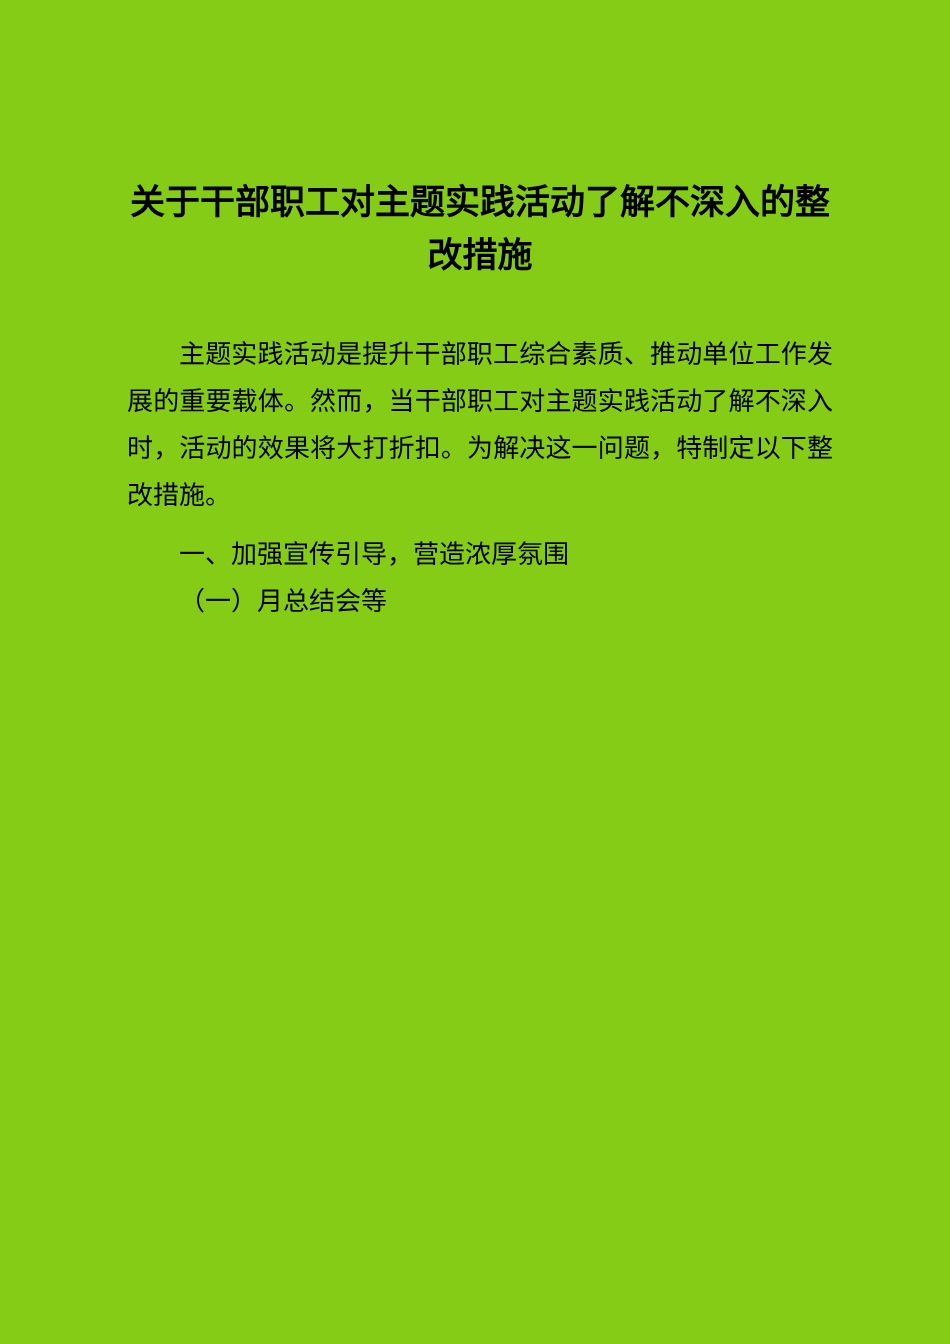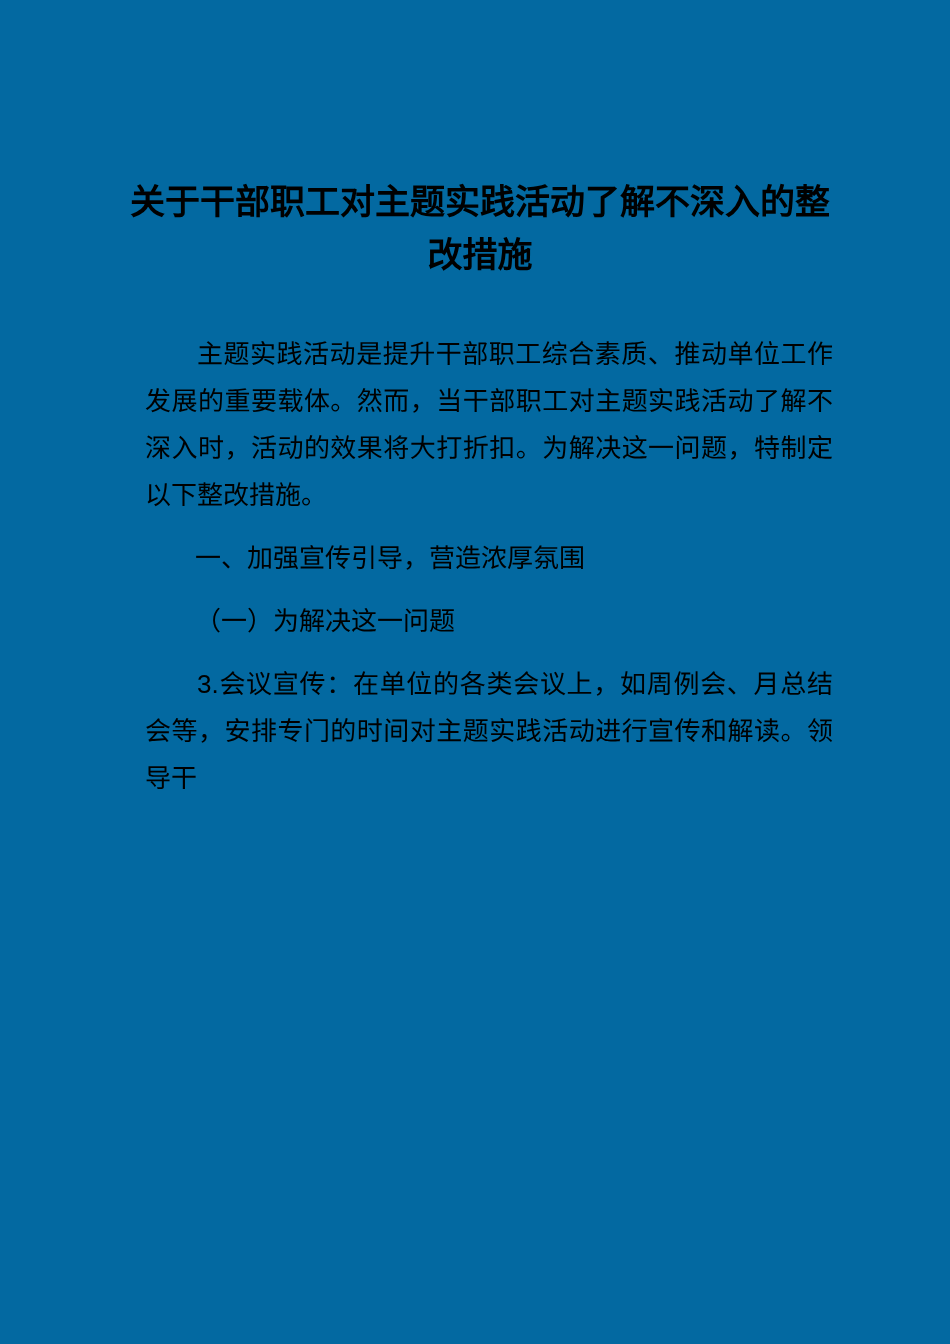--- a/index.html
+++ b/index.html
@@ -6,21 +6,21 @@
     margin: 0;
     padding: 0;
     background: #ffffff;
   }
   .page {
     position: relative;
     width: 950px;
     height: 1344px;
     box-sizing: border-box;
     padding: 175px 117px 0 127px;
-    background: #0369a1;
+    background: #84cc16;
     color: #000000;
     font-family: "Liberation Sans", sans-serif;
     overflow: hidden;
   }
   .doc-title {
     font-size: 35px;
     line-height: 53px;
     font-weight: 700;
     text-align: center;
     text-indent: 0;
@@ -30,34 +30,33 @@
   .doc-text {
     font-size: 26px;
     line-height: 47px;
     font-weight: 400;
     text-align: justify;
     text-justify: inter-ideograph;
     text-indent: 2em;
     color: #000000;
   }
   p.doc-text {
-    margin: 0 0 12px 18px;
+    margin: 0 0 12px 0;
   }
   h2.doc-text, h3.doc-text {
-    margin: 16px;
+    margin: 0;
   }
 </style>
 </head>
 <body>
 
 <div class="page">
   <h1 class="doc-title">关于干部职工对主题实践活动了解不深入的整改措施</h1>
 
   <p class="doc-text">主题实践活动是提升干部职工综合素质、推动单位工作发展的重要载体。然而，当干部职工对主题实践活动了解不深入时，活动的效果将大打折扣。为解决这一问题，特制定以下整改措施。</p>
 
   <h2 class="doc-text">一、加强宣传引导，营造浓厚氛围</h2>
 
-  <h3 class="doc-text">（一）为解决这一问题</h3>
+  <h3 class="doc-text">（一）月总结会等</h3>
 
 
 
-  <p class="doc-text">3.会议宣传：在单位的各类会议上，如周例会、月总结会等，安排专门的时间对主题实践活动进行宣传和解读。领导干</p>
 </div>
 
 </body></html>

